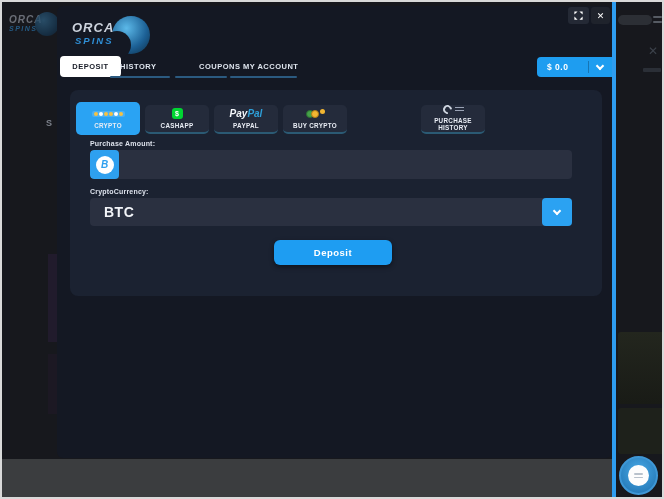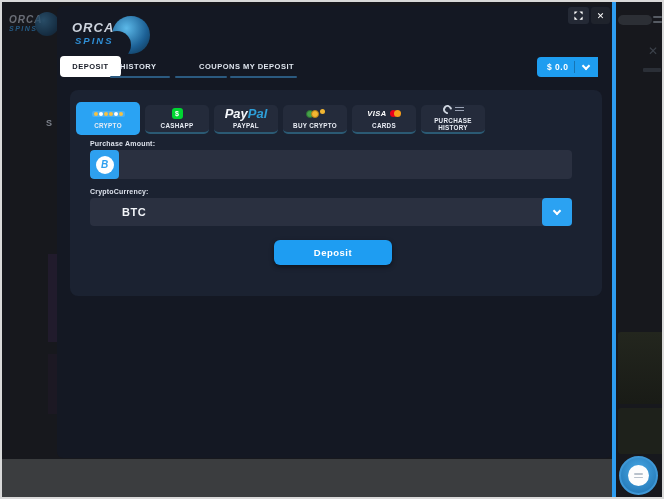--- a/index.html
+++ b/index.html
@@ -47,21 +47,21 @@
   .fullscreen-btn { left:511px; width:21px; }
   .close-btn { left:534px; width:19px; background:#1f232c; color:#fff; font-size:9px; }
 
   
   .nav-tab { position:absolute; top:56px; font-size:7.5px; font-weight:bold; color:#dfe5ee;
     letter-spacing:.5px; cursor:pointer; }
   .nav-tab.active { left:3px; top:50px; width:61px; height:21px; background:#ffffff; color:#161b26;
     border-radius:4px; display:flex; align-items:center; justify-content:center; }
   .nav-underline { position:absolute; top:70px; height:2px; background:#2b5a80; border-radius:1px; }
 
-  .balance-btn { position:absolute; left:480px; top:51px; width:61px; height:20px; background:#1e9df0;
+  .balance-btn { position:absolute; left:480px; top:51px; width:75px; height:20px; background:#1e9df0;
     border-radius:4px 0 0 4px; display:flex; align-items:center; cursor:pointer; }
   .balance-btn .amt { color:#fff; font-size:8.5px; font-weight:bold; margin-left:10px; letter-spacing:.5px; }
   .balance-btn .divider { margin-left:auto; width:1px; height:12px; background:rgba(0,0,0,.25); }
   .chev { width:6px; height:6px; border-right:2px solid #fff; border-bottom:2px solid #fff;
     transform:rotate(45deg); margin:-2px 9px 0 8px; }
 
   
   .panel { position:absolute; left:13px; top:84px; width:532px; height:206px;
     background:#1b2231; border-radius:8px; }
 
@@ -70,21 +70,21 @@
     justify-content:center; cursor:pointer; }
   .pay-tab.active { top:12px; height:33px; background:#2aa3f3; border-bottom:none; }
   .pay-label { font-size:6.3px; font-weight:bold; color:#e8ecf4; letter-spacing:.3px; text-align:center;
     line-height:1.2; margin-top:2px; }
   .pay-icon-row { display:flex; align-items:center; justify-content:center; height:12px; }
 
   .coin-strip { display:flex; gap:1px; background:rgba(255,255,255,.15); padding:1px 2px; border-radius:2px; }
   .coin-strip i { width:4px; height:4px; border-radius:50%; display:block; }
   .cash-sq { width:11px; height:11px; background:#00d632; border-radius:3px; color:#fff; font-size:7px;
     font-weight:bold; display:flex; align-items:center; justify-content:center; }
-  .pp { font-size:13px; font-weight:bold; font-style:italic; }
+  .pp { font-size:10px; font-weight:bold; font-style:italic; }
   .pp .pay { color:#f4f7fb; } .pp .pal { color:#2e9fd8; }
   .coin-a { width:8px; height:8px; border-radius:50%; background:#46a24a; border:1px solid #2c7031; }
   .coin-b { width:8px; height:8px; border-radius:50%; background:#f2b632; border:1px solid #b27d14; margin-left:-3px; }
   .coin-c { width:5px; height:5px; border-radius:50%; background:#f2b632; margin-left:1px; margin-top:-4px; }
   .visa-txt { font-size:7.5px; font-weight:bold; font-style:italic; color:#fff; letter-spacing:.5px; }
   .mc { display:flex; margin-left:3px; }
   .mc i { width:7px; height:7px; border-radius:50%; display:block; }
   .mc i.r { background:#eb001b; } .mc i.o { background:#f79e1b; margin-left:-3px; }
   .hist-ic { width:9px; height:9px; border:2px solid #cfd6e0; border-radius:50%;
     border-right-color:transparent; transform:rotate(40deg); }
@@ -97,21 +97,21 @@
   .btc-sq { width:29px; height:29px; background:#2ea0ef; border-radius:4px; display:flex;
     align-items:center; justify-content:center; flex:none; }
   .btc-circle { width:18px; height:18px; background:#fff; border-radius:50%; display:flex;
     align-items:center; justify-content:center; color:#2ea0ef; font-size:10px; font-weight:bold; font-style:italic; }
   .amount-box input { flex:1; background:transparent; border:none; outline:none; color:#fff;
     font-size:8px; font-weight:bold; padding-left:12px; font-family:"Liberation Sans", sans-serif; letter-spacing:.3px; }
   .amount-box input::placeholder { color:#eef1f6; opacity:1; }
 
   .select-box { position:absolute; left:20px; top:108px; width:482px; height:28px; background:#2a3040;
     border-radius:4px; display:flex; align-items:center; cursor:pointer; }
-  .select-box .val { color:#f2f4f8; font-size:11px; font-weight:bold; margin-left:32px; letter-spacing:.5px; }
+  .select-box .val { color:#f2f4f8; font-size:14px; font-weight:bold; margin-left:14px; letter-spacing:.5px; }
   .select-chev-btn { margin-left:auto; width:30px; height:28px; background:#2ba2f2; border-radius:4px;
     display:flex; align-items:center; justify-content:center; }
   .select-chev-btn .chev { margin:-2px 0 0 0; }
 
   .deposit-btn { position:absolute; left:204px; top:150px; width:118px; height:25px; background:#1e9df2;
     border:none; border-radius:6px; color:#fff; font-size:9.5px; font-weight:bold; letter-spacing:.5px;
     box-shadow:0 2px 5px rgba(0,0,0,.45); cursor:pointer; font-family:"Liberation Sans", sans-serif; }
 
   
   .blue-edge { position:absolute; left:610px; top:0; width:4px; height:495px; background:#2e9df0; z-index:40; }
@@ -172,21 +172,21 @@
     </div>
     <div class="win-btn close-btn">
       <span>✕</span>
     </div>
 
     <div class="nav-tab active">DEPOSIT</div>
     <div class="nav-tab" style="left:63px;">HISTORY</div>
     <div class="nav-underline" style="left:53px; width:60px;"></div>
     <div class="nav-tab" style="left:142px;">COUPONS</div>
     <div class="nav-underline" style="left:118px; width:52px;"></div>
-    <div class="nav-tab" style="left:186px;">MY DEPOSIT</div>
+    <div class="nav-tab" style="left:186px;">MY ACCOUNT</div>
     <div class="nav-underline" style="left:173px; width:67px;"></div>
 
     <div class="balance-btn">
       <span class="amt">$ 0.0</span>
       <span class="divider"></span>
       <span class="chev"></span>
     </div>
 
     <div class="panel">
 
@@ -221,30 +221,20 @@
 
       <div class="pay-tab" style="left:213px;">
         <div class="pay-icon-row">
           <span class="coin-a"></span>
             <span class="coin-b"></span>
             <span class="coin-c"></span>
         </div>
         <div class="pay-label">BUY CRYPTO</div>
       </div>
 
-      <div class="pay-tab" style="left:282px;">
-        <div class="pay-icon-row">
-          <span class="visa-txt">VISA</span>
-          <span class="mc">
-              <i class="r"></i>
-              <i class="o"></i>
-            </span>
-        </div>
-        <div class="pay-label">CARDS</div>
-      </div>
 
       <div class="pay-tab" style="left:351px;">
         <div class="pay-icon-row">
           <span class="hist-ic"></span>
           <span class="hist-lines">
               <span></span>
               <span></span>
             </span>
         </div>
         <div class="pay-label" style="width:54px;">PURCHASE HISTORY</div>

